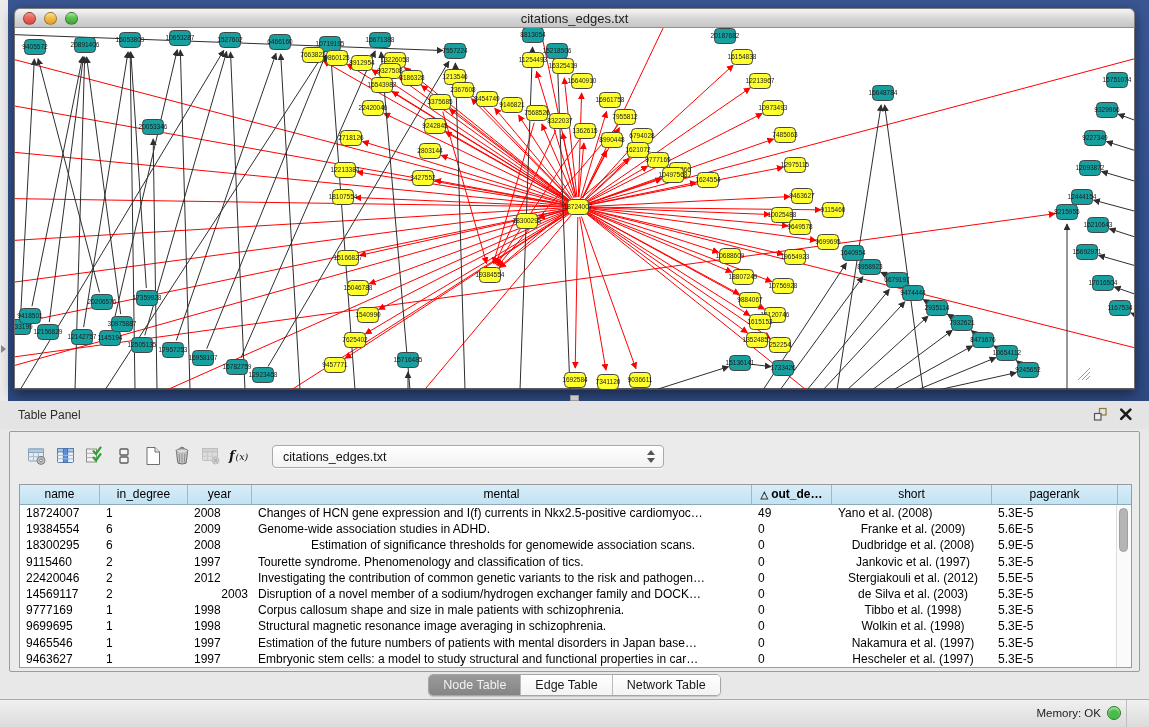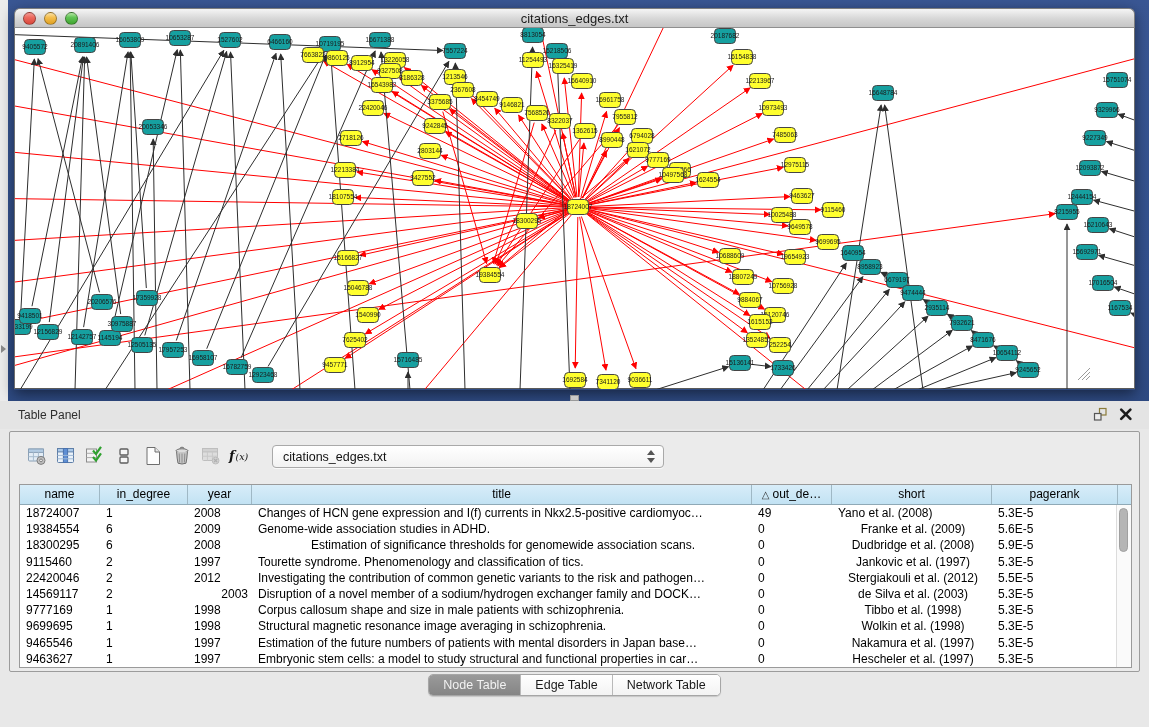--- a/index.html
+++ b/index.html
@@ -806,22 +806,22 @@
             <span class="down"></span>
           </span>
       </div>
     </div>
 
     <div class="tableview">
       <div class="thead" id="thead">
           <div class="th" style="width: 80px;"><span>name</span></div>
           <div class="th" style="width: 88px;"><span>in_degree</span></div>
           <div class="th" style="width: 64px;"><span>year</span></div>
-          <div class="th" style="width: 500px;"><span>title</span></div>
-          <div class="th" style="width: 80px;"><span class="sort">△</span><span>out_de…</span></div>
+          <div class="th" style="width: 500px;"><span>mental</span></div>
+          <div class="th" style="width: 80px; font-weight: bold;"><span class="sort">△</span><span>out_de…</span></div>
           <div class="th" style="width: 160px;"><span>short</span></div>
           <div class="th" style="width: 126px;"><span>pagerank</span></div>
         </div>
       <div class="tbody" id="tbody">
           <div class="tr">
             <div class="td" style="width: 80px; text-align: left;">18724007</div>
             <div class="td" style="width: 88px; text-align: left;">1</div>
             <div class="td" style="width: 64px; text-align: left;">2008</div>
             <div class="td" style="width: 500px; text-align: left;">Changes of HCN gene expression and I(f) currents in Nkx2.5-positive cardiomyoc…</div>
             <div class="td" style="width: 80px; text-align: left;">49</div>
@@ -917,13 +917,18 @@
   </div>
 
   <div class="tabsbar">
     <div class="tabs" id="tabs">
         <div class="tab selected">Node Table</div>
         <div class="tab">Edge Table</div>
         <div class="tab">Network Table</div>
       </div>
   </div>
 
+  <div class="statusbar">
+    <span class="mem">Memory: OK</span>
+    <span class="dot" id="memdot" style="background: rgb(70, 190, 70);"></span>
+    <span class="divider"></span>
+  </div>
 </div>
 
 </body></html>

